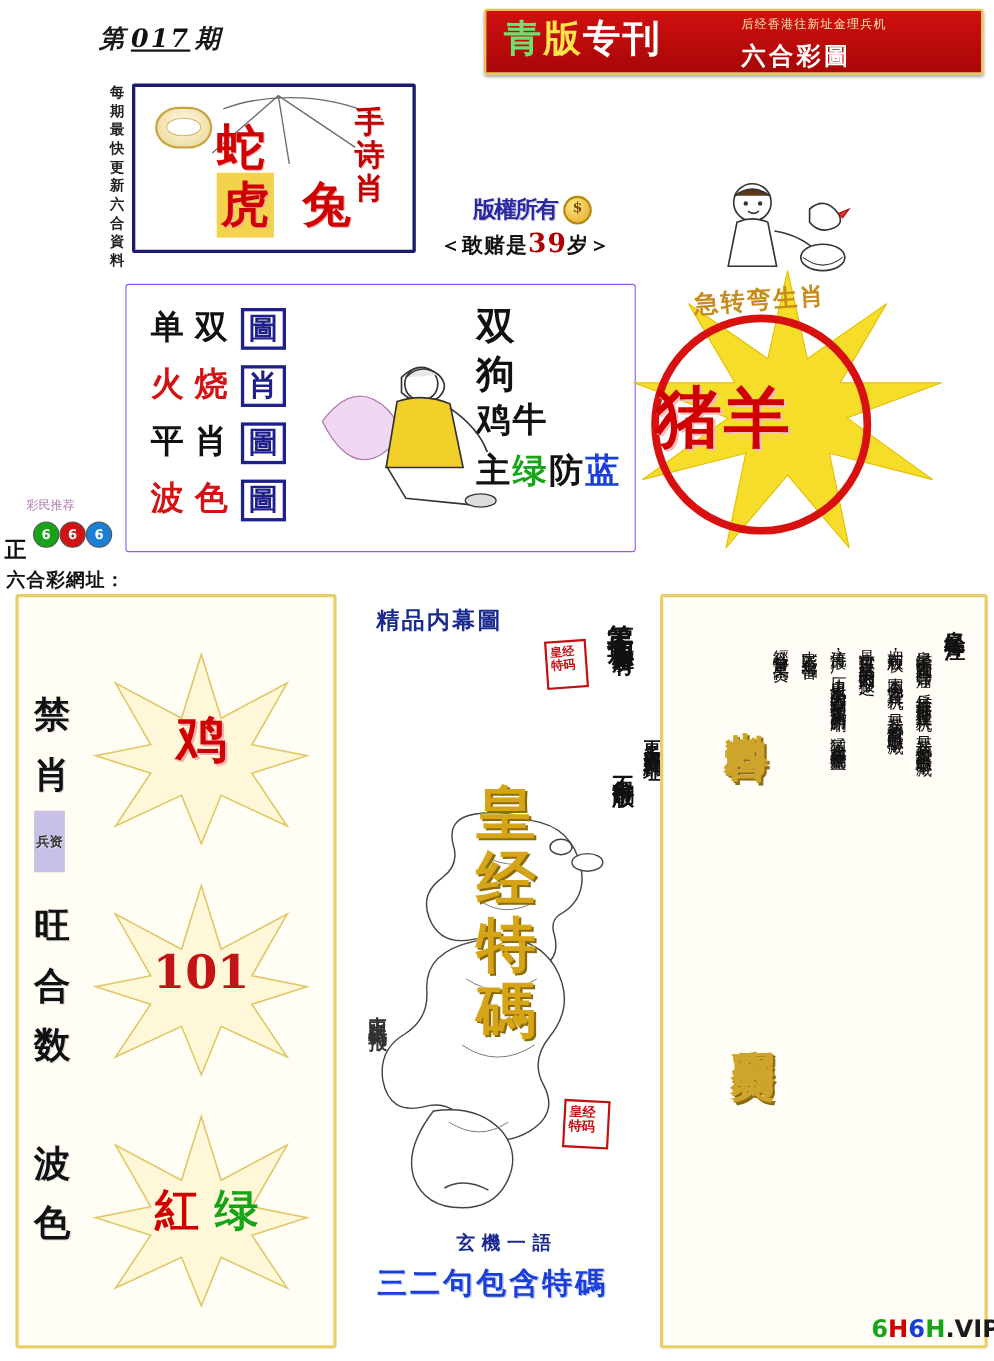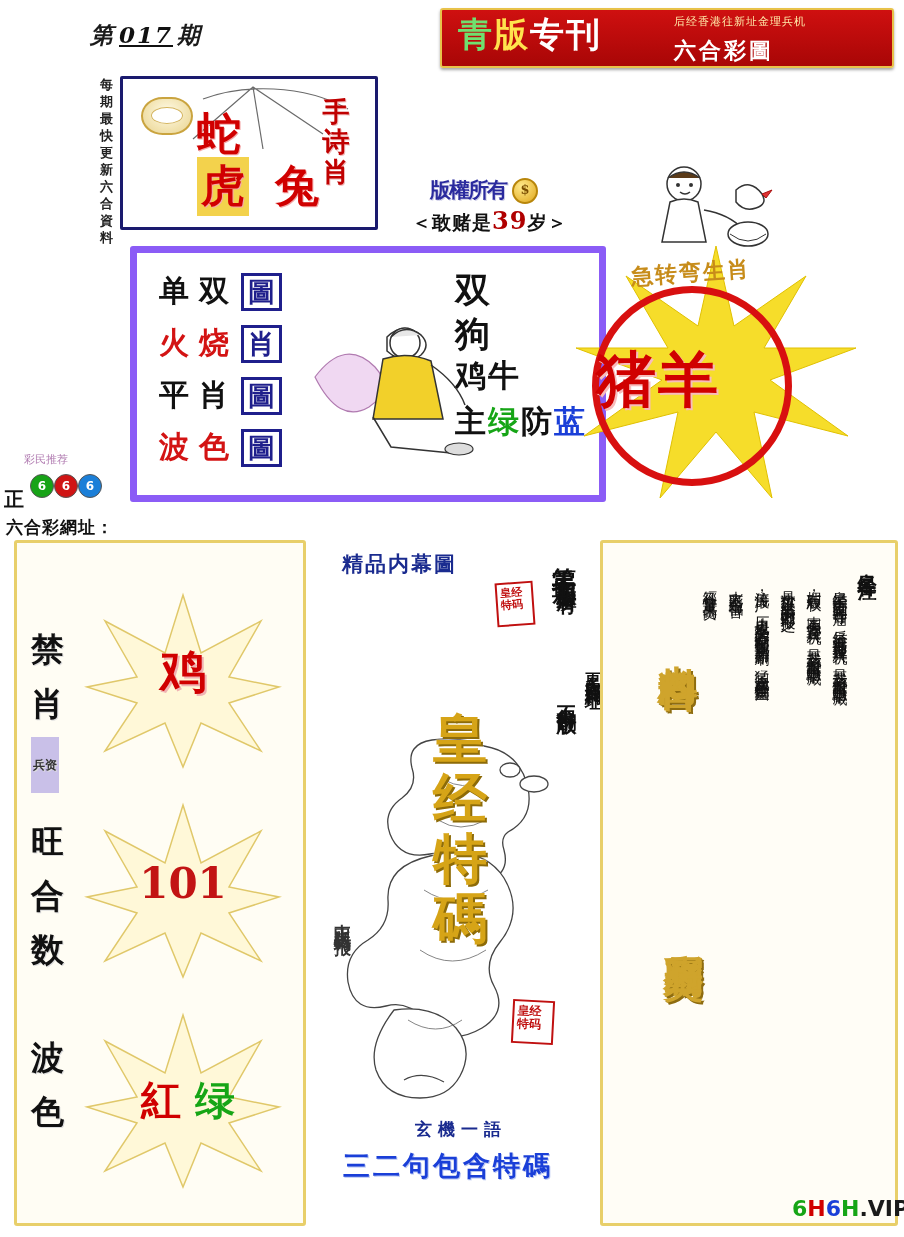--- a/index.html
+++ b/index.html
@@ -125,21 +125,20 @@
   }
 
   
   #age-line {
     left: 400px; top: 206px;
     font-family: "DejaVu Serif", serif;
     font-weight: bold;
     font-size: 19px;
     color: #111;
     letter-spacing: 1px;
-    margin-left: 12px;
   }
   #age-line .big { color:#b00000; font-size: 24px; }
   #lucky-word {
     left: 430px; top: 176px;
     font-family: "DejaVu Serif", serif;
     font-weight: bold;
     font-size: 21px;
     color: #2a2a9e;
     letter-spacing: -2px;
     text-shadow: 1px 1px 0 #cfcfe8;
@@ -149,26 +148,25 @@
     width: 22px; height: 22px; border-radius: 50%;
     background: radial-gradient(circle at 35% 30%, #ffe98a, #e0a81f);
     border: 2px solid #b8860b;
     color:#7a4d00; font-size: 13px; font-weight:bold;
     text-align:center; line-height: 20px;
     font-family:"DejaVu Serif", serif;
   }
 
   
   #box2 {
-    left: 114px; top: 246px;
+    left: 114px; top: 258px;
     width: 462px; height: 242px;
     background:#fff;
-    border: 7px solid #8b5cf6;
+    border: 1px solid #8b5cf6;
     border-radius: 3px;
-    margin-left: 16px;
   }
   .row-label {
     position:absolute; left: 22px;
     font-family: "DejaVu Serif", serif;
     font-weight: bold;
     font-size: 30px;
     letter-spacing: 10px;
     white-space: nowrap;
   }
   .row-label .boxed {

